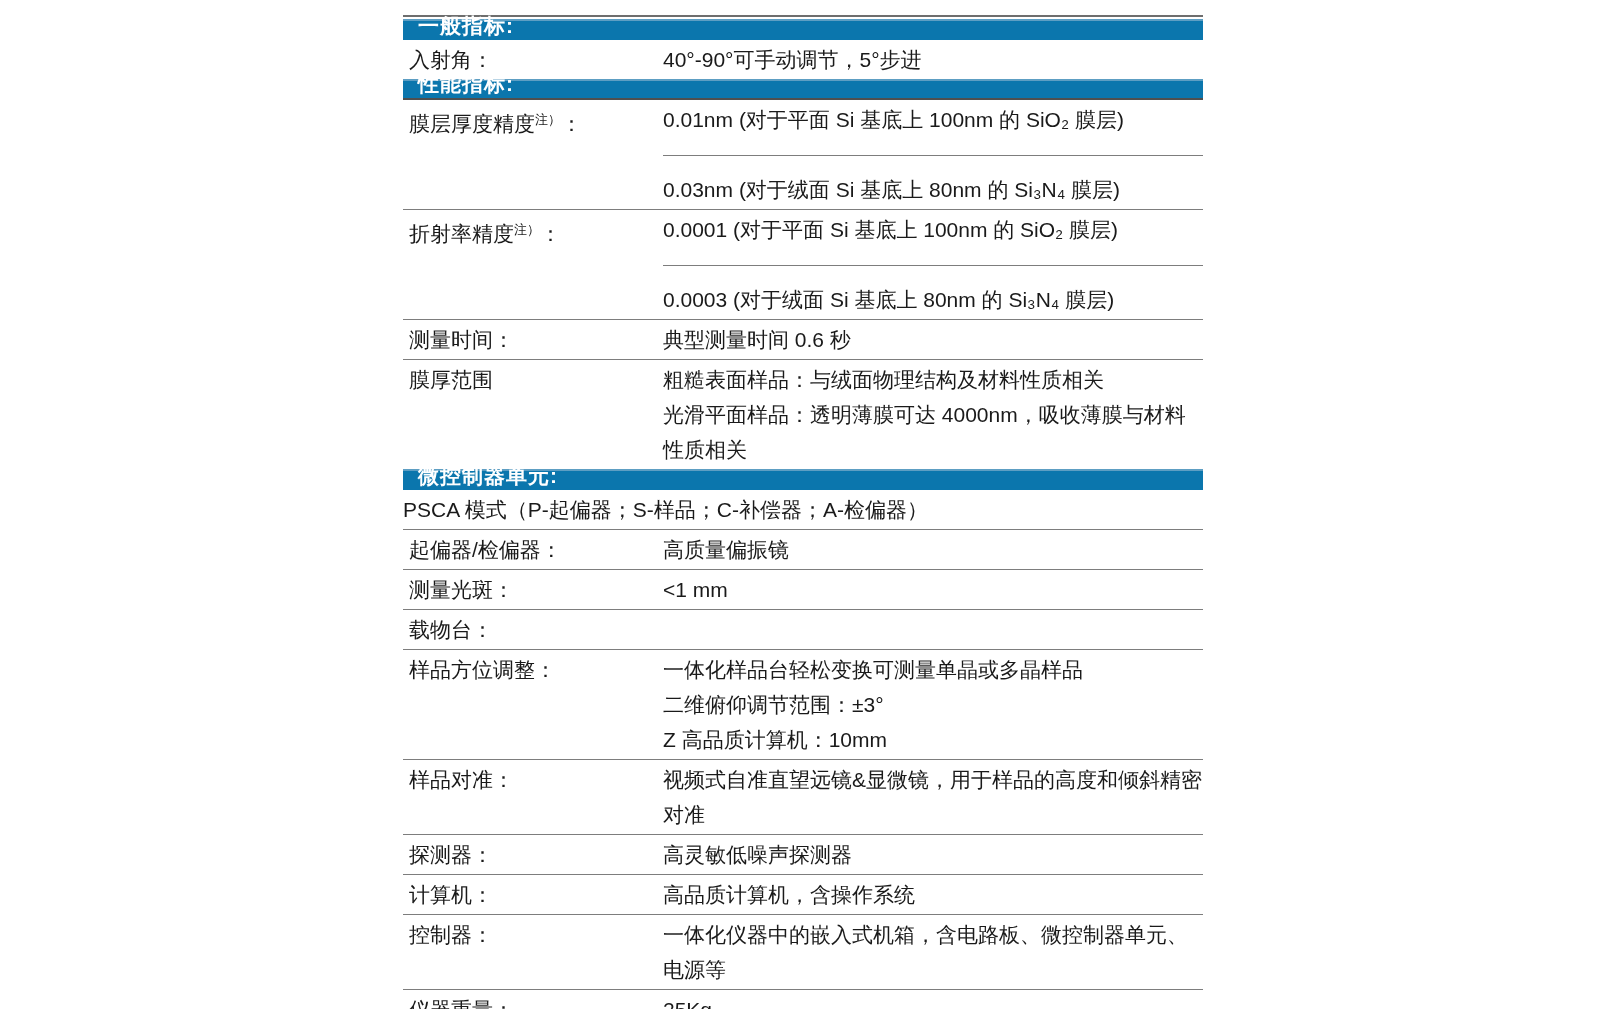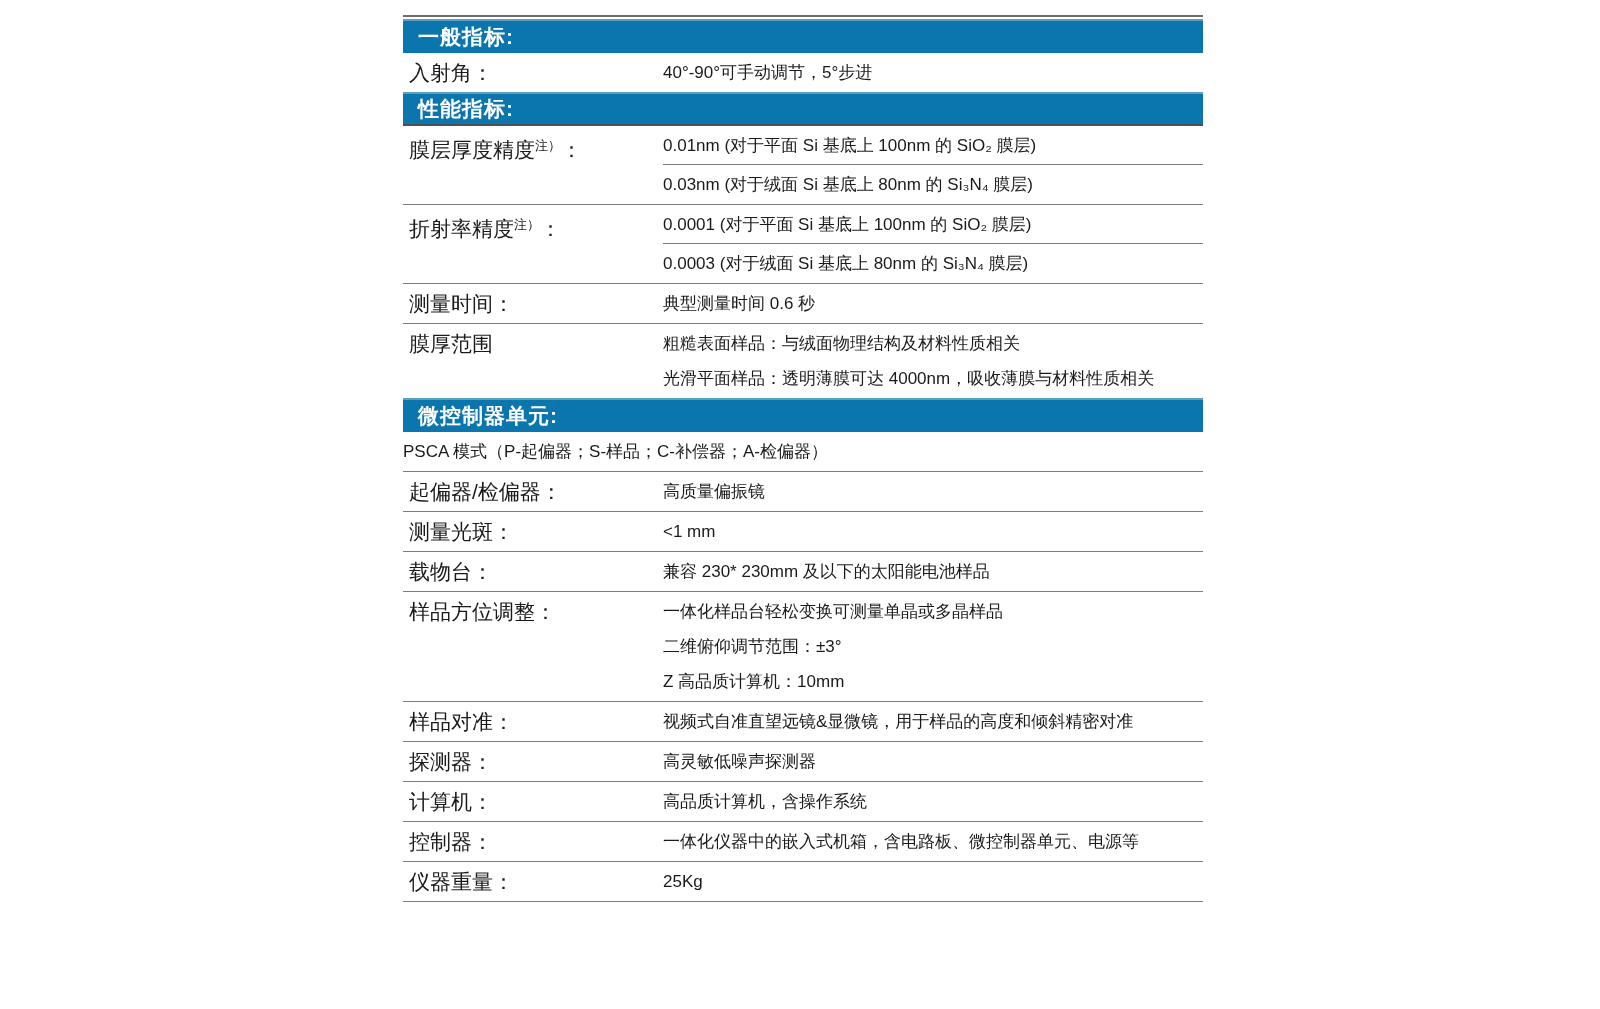--- a/index.html
+++ b/index.html
@@ -21,26 +21,26 @@
   .spec-table {
     position: absolute;
     left: 403px;
     top: 15px;
     width: 800px;
     border-top: 2px solid #6e6e6e;
     padding-top: 2px;
     box-sizing: border-box;
   }
   .bar {
-    height: 34px;
+    height: 21px;
     box-sizing: border-box;
     background: #0b76ad;
     border-top: 2px solid #5d9ec3;
     display: flex;
-    align-items: center;
+    align-items: flex-end;
     padding-left: 15px;
   }
   .bar-title {
     color: #ffffff;
     font-weight: bold;
     font-size: 21px;
     letter-spacing: 1px;
   }
   .section.rule-under-bar .bar {
     border-bottom: 2px solid #4f4f4f;
@@ -61,31 +61,31 @@
     padding-left: 6px;
     font-size: 21px;
     line-height: 35px;
   }
   .label-sup {
     font-size: 13px;
     vertical-align: 7px;
   }
   .value {
     flex: 1;
-    font-size: 17px;
+    font-size: 21px;
     line-height: 35px;
     min-width: 0;
   }
   .value-line {
     word-break: break-word;
   }
   .row.sub-borders .value-line:not(:last-child) {
     border-bottom: 1.5px solid #7d7d7d;
-    margin-bottom: 2px;
-    padding-bottom: 1px;
+    margin-bottom: 16px;
+    padding-bottom: 18px;
   }
 </style>
 </head>
 <body>
 
 <div class="canvas">
   <div class="spec-table" id="spec-table">
   <div class="section">
     <div class="bar">
       <span class="bar-title">一般指标:</span>
@@ -174,23 +174,20 @@
     </div>
     <div class="value">
               <div class="value-line">&lt;1 mm</div>
             </div>
   </div>
 
   <div class="row">
     <div class="label">
       <span class="label-text">载物台</span><span class="label-tail">：</span>
     </div>
-    <div class="value">
-              <div class="value-line">兼容 230* 230mm 及以下的太阳能电池样品</div>
-            </div>
   </div>
 
   <div class="row">
     <div class="label">
       <span class="label-text">样品方位调整</span><span class="label-tail">：</span>
     </div>
     <div class="value">
               <div class="value-line">一体化样品台轻松变换可测量单晶或多晶样品</div>
               <div class="value-line">二维俯仰调节范围：±3°</div>
               <div class="value-line">Z 高品质计算机：10mm</div>

